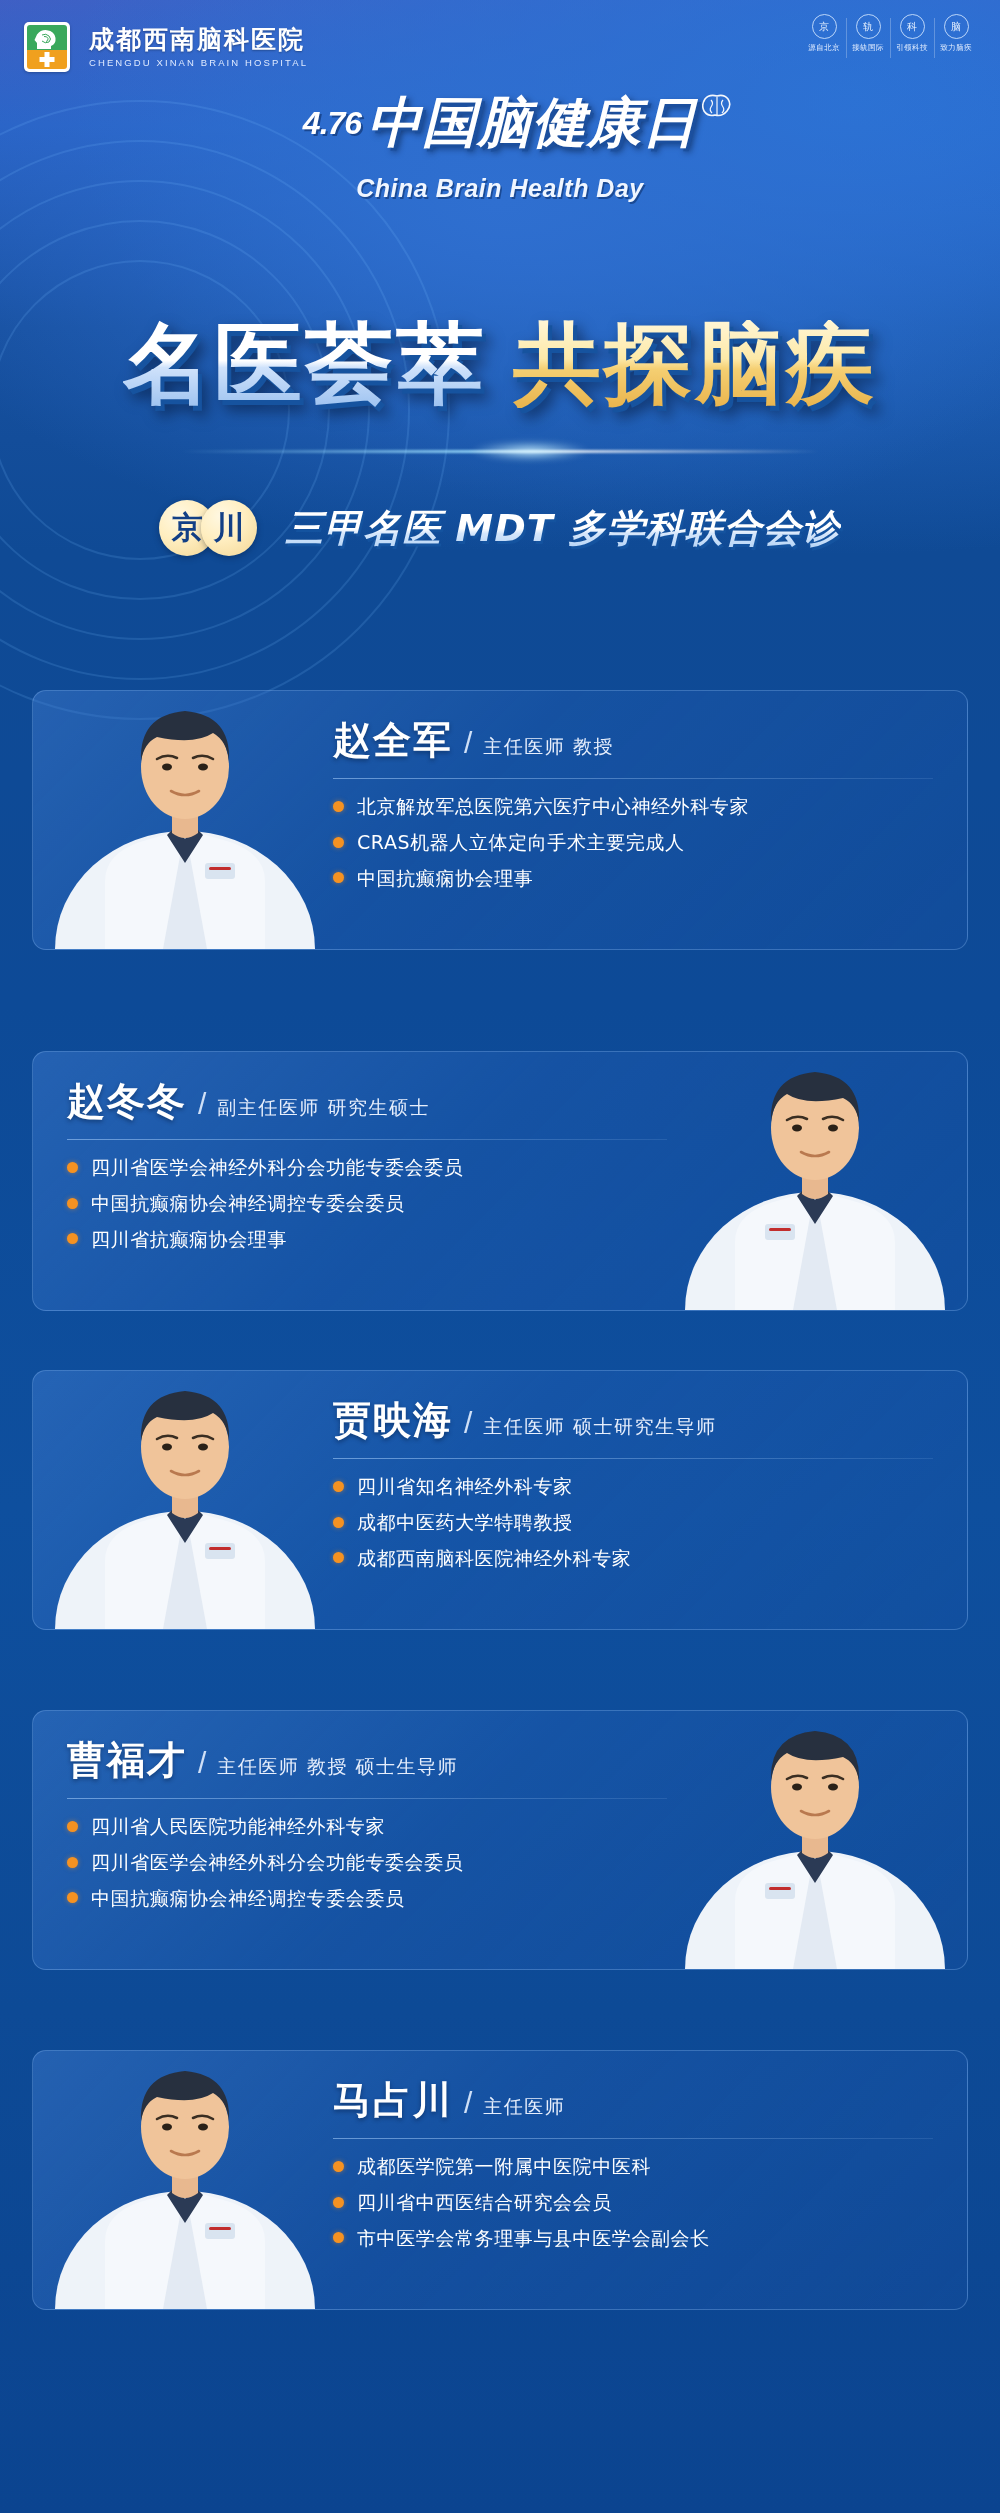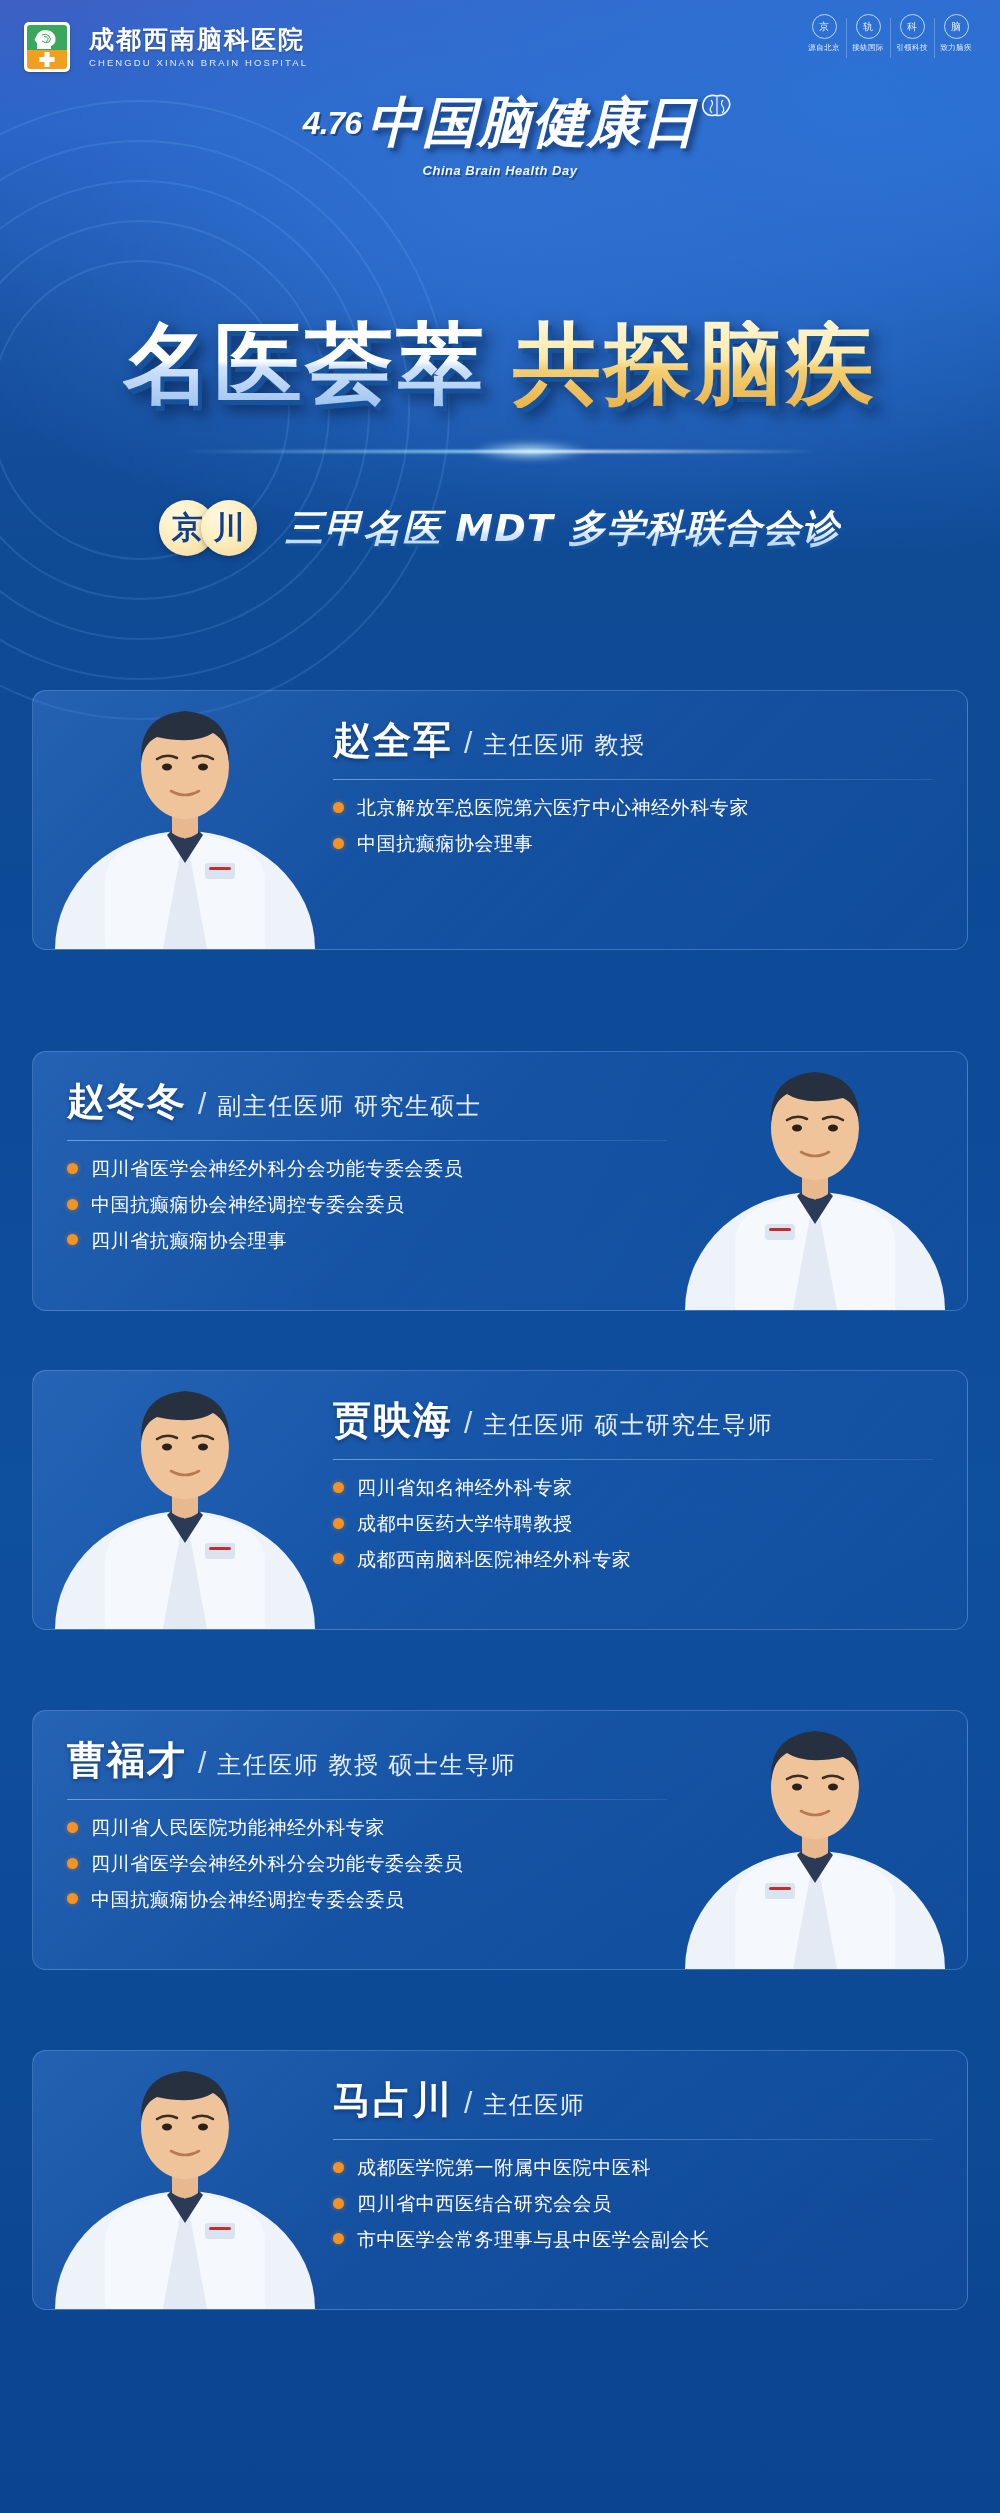--- a/index.html
+++ b/index.html
@@ -51,21 +51,21 @@
   
   .daytitle { position:absolute; left:0; top:96px; width:100%; text-align:center; }
   .daytitle .row { display:inline-flex; align-items:flex-end; gap:6px; }
   .daytitle .date { font-size:32px; font-weight:700; font-style:italic; color:#fff;
       font-family:"Liberation Sans",sans-serif; letter-spacing:-1px;
       text-shadow:2px 2px 0 rgba(10,40,95,.55); line-height:.95; transform:translateY(-12px); }
   .daytitle .cn { font-size:54px; font-weight:700; color:#ffffff; letter-spacing:1px; line-height:1;
       font-family:"DejaVu Sans",sans-serif; font-style:italic;
       text-shadow: 3px 3px 0 #1b4f9e, 4px 4px 6px rgba(3,20,50,.6); }
   .daytitle .brainmark { position:absolute; right:calc(50% - 232px); top:-2px; width:30px; height:26px; opacity:.95; }
-  .daytitle .en { margin-top:13px; font-size:13px; font-style:italic; font-weight:700; color:#f0f6ff;
+  .daytitle .en { margin-top:24px; font-size:25px; font-style:italic; font-weight:700; color:#f0f6ff;
       letter-spacing:.5px; font-family:"Liberation Sans",sans-serif;
       text-shadow:1.5px 1.5px 0 rgba(14,50,110,.6); }
 
   
   .headline { position:absolute; left:0; top:320px; width:100%; text-align:center; white-space:nowrap; }
   .headline span { font-size:88px; font-weight:700; font-family:"DejaVu Sans",sans-serif;
       letter-spacing:3px; line-height:1; display:inline-block; }
   .hl-a { background:linear-gradient(180deg,#ffffff 0%,#ffffff 46%,#cfe2fb 54%,#9dc2f0 100%);
       -webkit-background-clip:text; background-clip:text; color:transparent;
       filter:drop-shadow(4px 5px 0 #16539f) drop-shadow(5px 6px 7px rgba(4,22,55,.55)); }
@@ -92,21 +92,21 @@
       background:linear-gradient(135deg, rgba(70,130,215,.42) 0%, rgba(40,100,190,.30) 45%, rgba(30,85,170,.22) 100%);
       border:1px solid rgba(150,195,250,.30); border-radius:14px; }
   .card .info { position:absolute; top:30px; }
   .card.photo-left .info { left:300px; right:34px; }
   .card.photo-right .info { left:34px; right:300px; }
   .card .nameline { display:flex; align-items:baseline; }
   .card.photo-left .nameline { justify-content:flex-start; }
   .dname { font-size:38px; font-weight:700; color:#fff; font-family:"DejaVu Sans",sans-serif;
       letter-spacing:2px; line-height:1; text-shadow:0 2px 4px rgba(3,20,50,.45); }
   .dslash { font-size:30px; color:#cfe0f7; margin:0 11px; font-weight:300; }
-  .dtitle { font-size:24px; color:#e6eefc; font-family:"DejaVu Sans",sans-serif; letter-spacing:1.5px; }
+  .dtitle { font-size:19px; color:#e6eefc; font-family:"DejaVu Sans",sans-serif; letter-spacing:1.5px; }
   .divider { height:1px; background:linear-gradient(90deg, rgba(170,210,255,.55), rgba(170,210,255,.12)); margin:18px 0 16px; }
   .card.photo-right .divider { background:linear-gradient(90deg, rgba(170,210,255,.55), rgba(170,210,255,.12)); }
   .bullets { list-style:none; }
   .bullets li { display:flex; align-items:center; margin-bottom:13px; }
   .bullets li .dot { width:11px; height:11px; border-radius:50%; background:#f59222; flex:0 0 11px; margin-right:13px;
       box-shadow:0 0 5px rgba(245,146,34,.5); }
   .bullets li .txt { font-size:19px; color:#ffffff; font-family:"DejaVu Sans",sans-serif; letter-spacing:.6px; line-height:1.2; }
 
   
   .photo { position:absolute; bottom:0; width:280px; height:300px; }
@@ -218,20 +218,24 @@
             <span class="dtitle">主任医师  教授</span>
           </div>
           <div class="divider"></div>
           <ul class="bullets">
             <li>
               <span class="dot"></span>
               <span class="txt">北京解放军总医院第六医疗中心神经外科专家</span>
             </li>
             <li>
               <span class="dot"></span>
+              <span class="txt">CRAS机器人立体定向手术主要完成人</span>
+            </li>
+            <li>
+              <span class="dot"></span>
               <span class="txt">中国抗癫痫协会理事</span>
             </li>
           </ul>
         </div>
       </div>
       <div class="card photo-right" style="top: 1030px; margin-top: 21px;">
         <div class="photo">
           <svg viewBox="0 0 280 300">
             <g transform="scale(-1,1) translate(-280,0)">
               <ellipse cx="140" cy="300" rx="130" ry="118" fill="#eef3f9"></ellipse>

